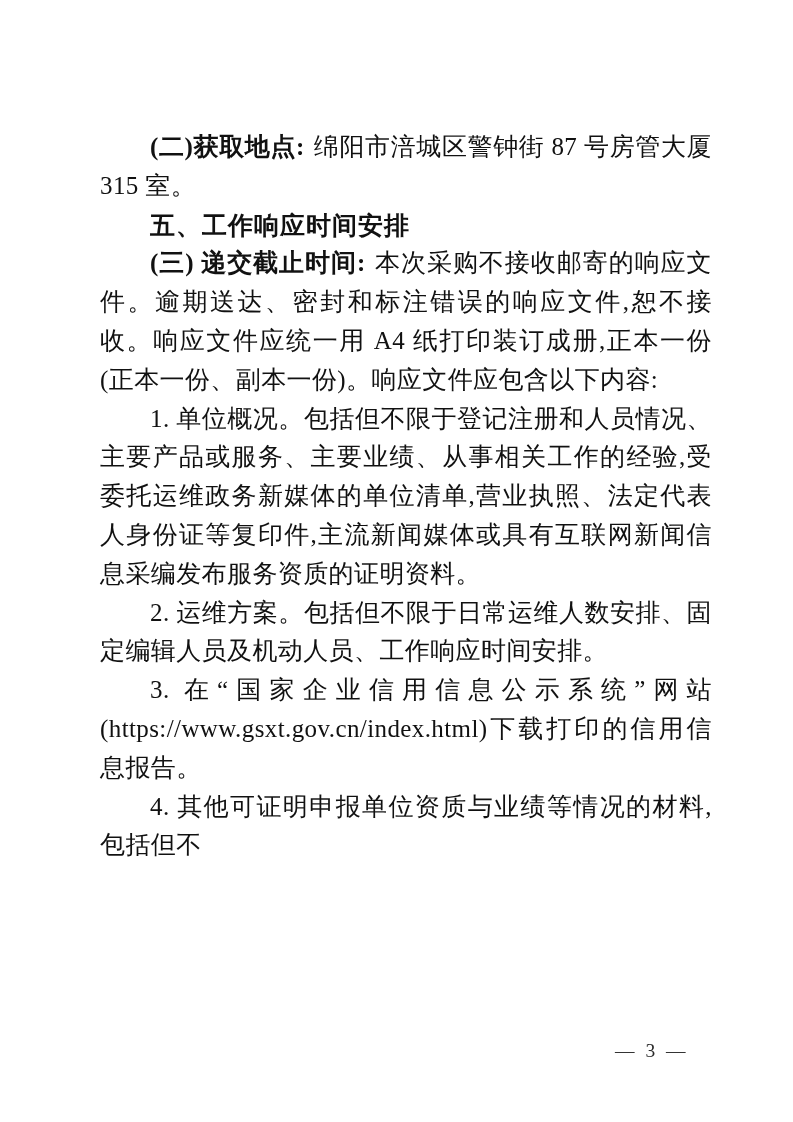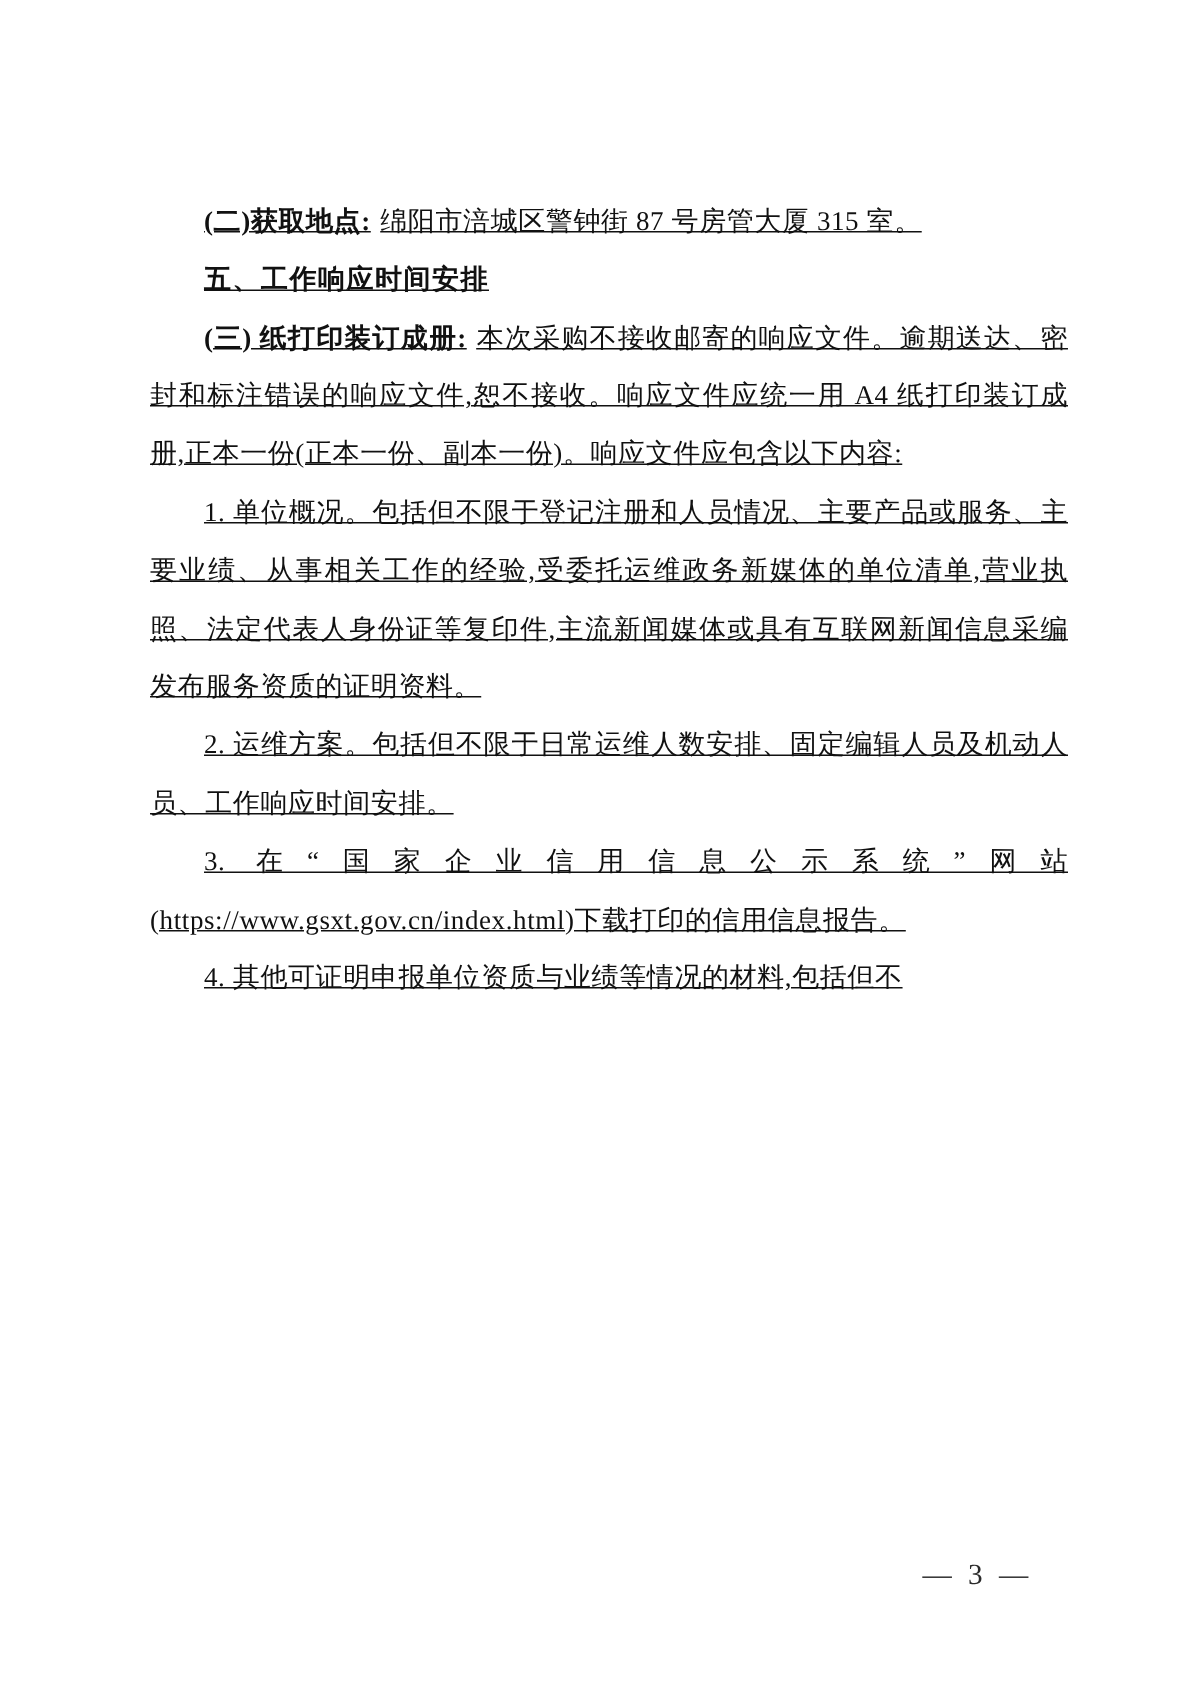--- a/index.html
+++ b/index.html
@@ -11,26 +11,25 @@
     background: #ffffff;
     overflow: hidden;
     font-family: "Liberation Serif", "DejaVu Serif", serif;
     color: #111111;
   }
   .content {
     position: absolute;
     left: 100px;
     top: 128px;
     width: 612px;
-    font-size: 18px;
+    font-size: 25px;
     line-height: 38.8px;
     text-align: justify;
     text-justify: inter-character;
     letter-spacing: 0.4px;
-    text-decoration: underline;
   }
   .para {
     text-indent: 2em;
     margin: 0;
   }
   .para .label {
     font-weight: bold;
     margin-right: 0.35em;
   }
   .heading {
@@ -55,21 +54,21 @@
 <div class="page">
   <div class="content">
 
     <p class="para"><span class="label">(二)获取地点:</span><span>绵阳市涪城区警钟街 87 号房管大厦 315 室。</span></p>
 
 
     <p class="heading">五、工作响应时间安排</p>
 
 
 
-    <p class="para"><span class="label">(三) 纸打印装订成册:</span><span>本次采购不接收邮寄的响应文件。逾期送达、密封和标注错误的响应文件,恕不接收。响应文件应统一用 A4 纸打印装订成册,正本一份(正本一份、副本一份)。响应文件应包含以下内容:</span></p>
+    <p class="para"><span class="label">(三) 递交截止时间:</span><span>本次采购不接收邮寄的响应文件。逾期送达、密封和标注错误的响应文件,恕不接收。响应文件应统一用 A4 纸打印装订成册,正本一份(正本一份、副本一份)。响应文件应包含以下内容:</span></p>
 
     <p class="para">1. 单位概况。包括但不限于登记注册和人员情况、主要产品或服务、主要业绩、从事相关工作的经验,受委托运维政务新媒体的单位清单,营业执照、法定代表人身份证等复印件,主流新闻媒体或具有互联网新闻信息采编发布服务资质的证明资料。</p>
 
     <p class="para">2. 运维方案。包括但不限于日常运维人数安排、固定编辑人员及机动人员、工作响应时间安排。</p>
 
     <p class="para">3. 在“国家企业信用信息公示系统”网站(https://www.gsxt.gov.cn/index.html)下载打印的信用信息报告。</p>
 
     <p class="para">4. 其他可证明申报单位资质与业绩等情况的材料,包括但不</p>
 
   </div>

